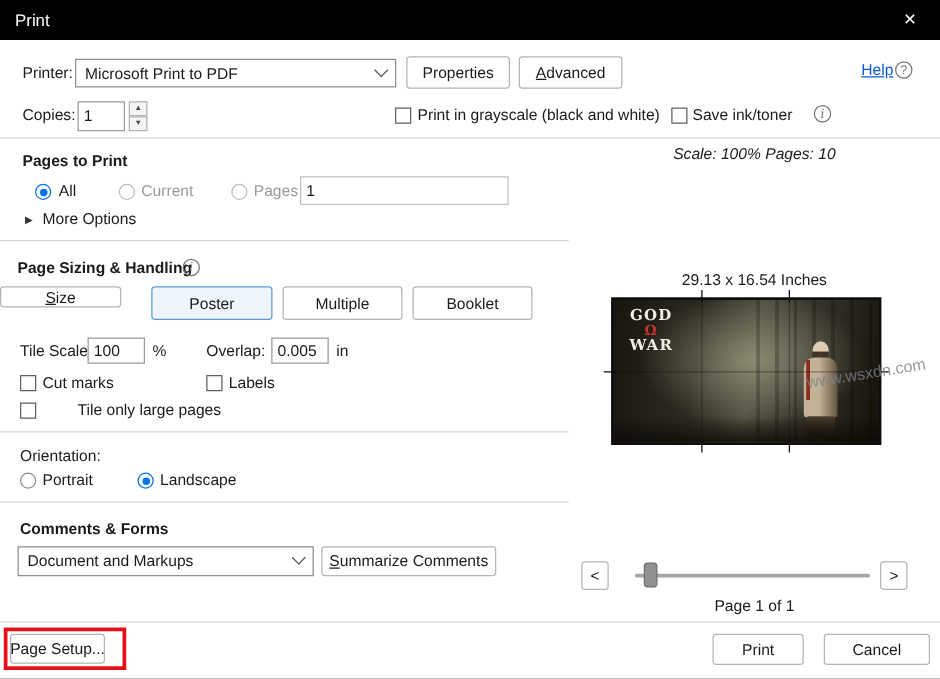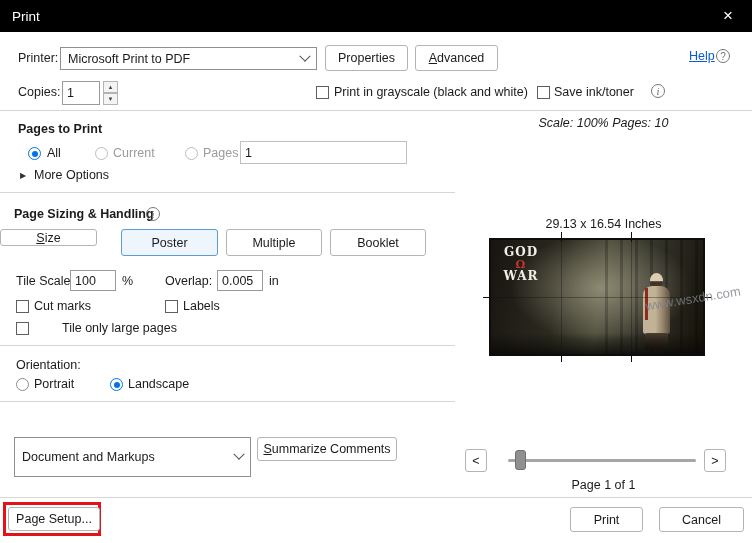--- a/index.html
+++ b/index.html
@@ -167,32 +167,33 @@
   <div class="sep" style="left:0; top:345px; width:455px;"></div>
 
   <span class="lbl" style="left:16px; top:358px;">Orientation:</span>
   <div class="radio" style="left:16px; top:378px;"></div>
   <span class="lbl" style="left:34px; top:377px;">Portrait</span>
   <div class="radio sel" style="left:110px; top:378px;"></div>
   <span class="lbl" style="left:128px; top:377px;">Landscape</span>
 
   <div class="sep" style="left:0; top:401px; width:455px;"></div>
 
-  <div class="dropdown" style="left:14px; top:437px; width:237px; height:40px;">
+  <span class="heading" style="left:16px; top:416px;">Comments &amp; Forms</span>
+  <div class="dropdown" style="left:14px; top:437px; width:237px; height:24px;">
     <span>Document and Markups</span>
     <span class="chev"></span>
   </div>
   <div class="btn" style="left:257px; top:437px; width:140px; height:24px;">
     <span class="ak">Summarize Comments</span>
   </div>
 
   <div class="sep" style="left:0; top:497px; width:752px;"></div>
 
   <div class="ps-highlight"></div>
-  <div class="btn" style="left:8px; top:507px; width:92px; height:24px;">
+  <div class="btn" style="left:8px; top:507px; width:76px; height:24px;">
     <span>Page Setup...</span>
   </div>
 
   <span class="lbl" style="left:455px; top:116px; width:297px; text-align:center;font-style:italic;">Scale: 100% Pages: 10</span>
   <span class="lbl" style="left:455px; top:217px; width:297px; text-align:center;">29.13 x 16.54 Inches</span>
 
   <div class="preview">
     <div class="art">
       <div class="trees"></div>
       <div class="gow-logo">

